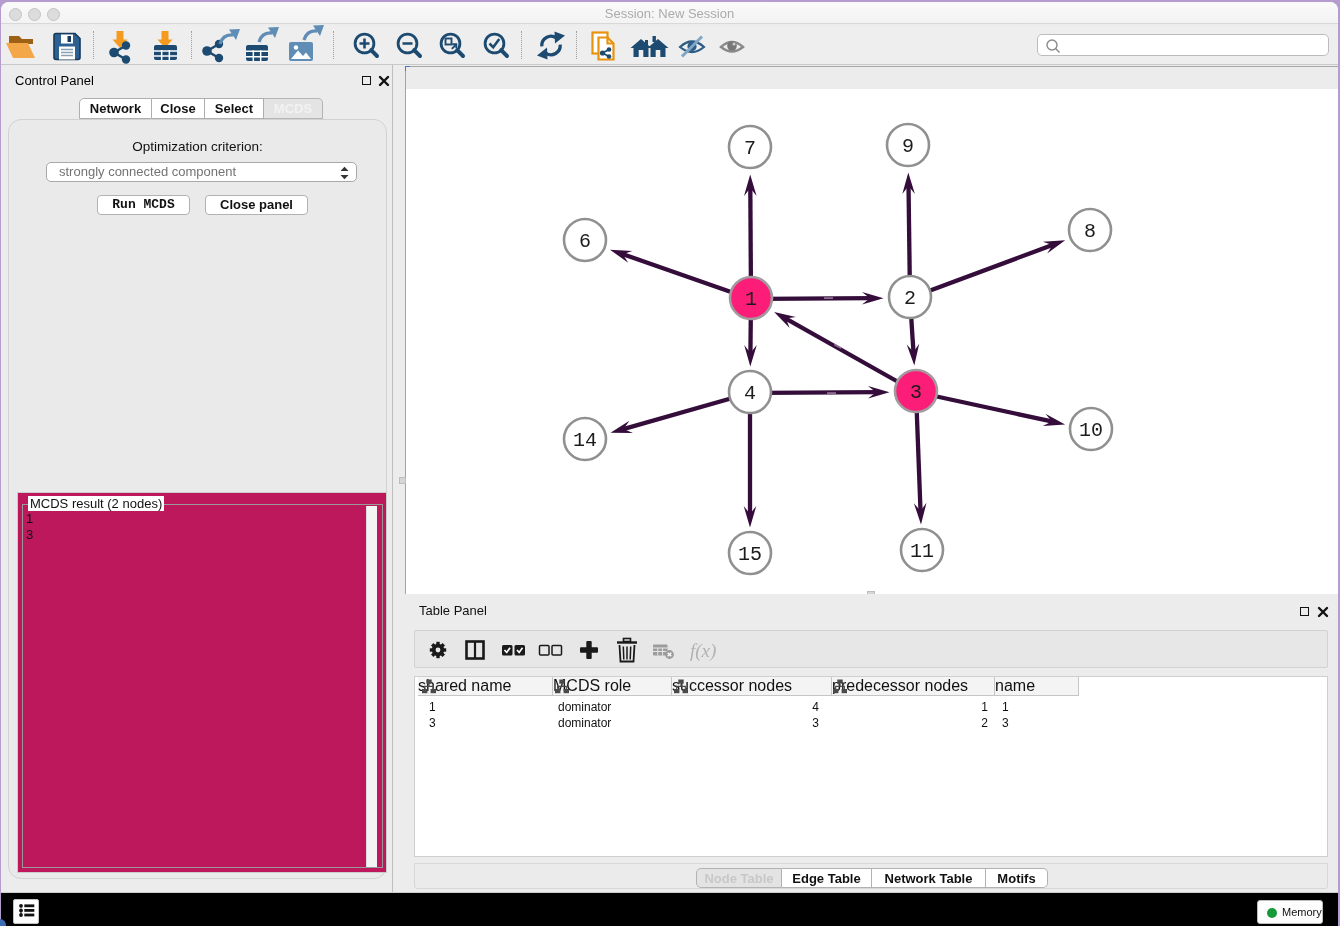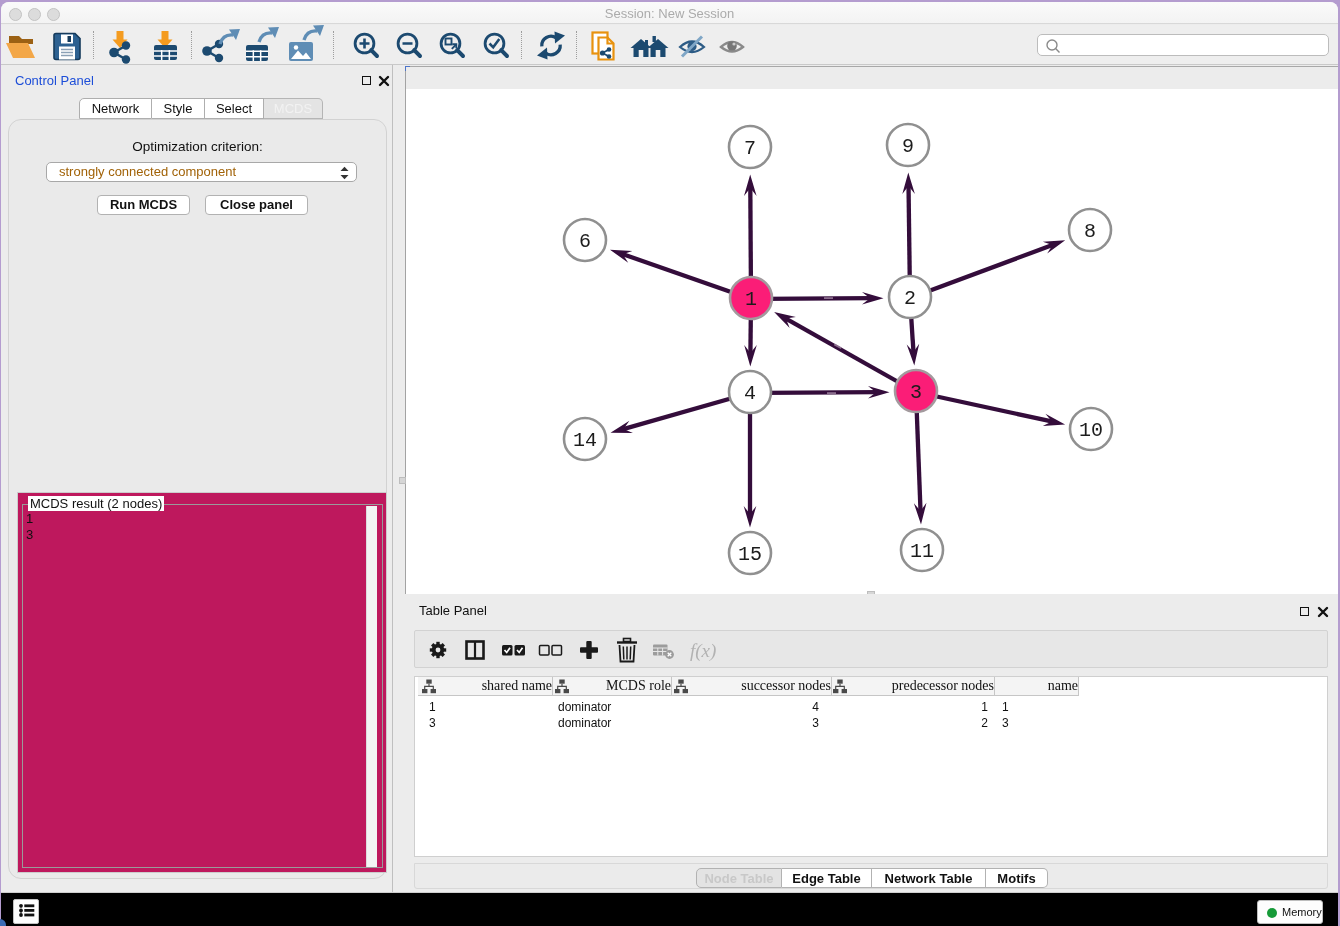--- a/index.html
+++ b/index.html
@@ -19,36 +19,36 @@
 
 #toolbar { position:absolute; left:0; top:23px; width:100%; height:40px;
   background:#eeeeee; border-bottom:1px solid #c9c9c9; }
 .vsep { position:absolute; top:6px; height:28px; width:0;
   border-left:1px dotted #9d9d9d; }
 #searchbox { position:absolute; left:1036px; top:9px; width:292px; height:22px;
   background:#fff; border:1px solid #bcbcbc; border-radius:5px; }
 
 #ctrlpanel { position:absolute; left:0; top:63px; width:392px; height:827px;
   background:#ececec; border-right:1px solid #bfbfbf; }
-#cptitle { position:absolute; left:14px; top:8px; font-size:13px; color:#1d4ed8; }
+#cptitle { position:absolute; left:14px; top:8px; font-size:13px; color:#000000; }
 .pbtn-sq { position:absolute; width:9px; height:9px; border:1.5px solid #111; }
 .tabs { position:absolute; left:0; top:33px; width:100%; height:21px; font-size:13px; }
 .tab { position:absolute; top:0; height:21px; background:#fff;
   border:1px solid #aeaeae; border-left:none; color:#111; text-align:center;
-  line-height:20px; font-weight:normal; }
+  line-height:20px; font-weight:bold; }
 .tab.first { border-left:1px solid #aeaeae; border-radius:5px 0 0 0; }
 .tab.last { border-radius:0 5px 0 0; }
 .tab.sel { background:#e4e4e4; color:#f2f2f2; border-color:#b5b5b5; }
 #cpinner { position:absolute; left:7px; top:54px; width:379px; height:760px;
   background:#eaeaea; border:1px solid #d2d2d2; border-radius:13px; }
 #optlabel { position:absolute; left:0; top:19px; width:100%; text-align:center;
   font-size:13.5px; color:#111; }
 #combo { position:absolute; left:37px; top:42px; width:311px; height:20px;
   background:#fff; border:1px solid #a8a8a8; border-radius:5px; font-size:13px;
-  line-height:18px; padding-left:12px; color:#a16207; }
+  line-height:18px; padding-left:12px; color:#737373; }
 .btn { position:absolute; top:75px; height:20px; background:#fff;
   border:1px solid #b2b2b2; border-radius:4px; font-size:13px; text-align:center;
   line-height:18px; color:#111; font-weight:bold; }
 #resultbox { position:absolute; left:8px; top:372px; width:370px; height:381px;
   background:#be185d; border:1px solid #cccccc; }
 #fieldset { position:absolute; left:4px; top:11px; width:361px; height:364px;
   border:1px solid #9a9a9a; }
 #fslegend { position:absolute; left:5px; top:-9px; background:#fff; padding:0 2px;
   font-size:13px; color:#111; }
 #fsscroll { position:absolute; right:5px; top:1px; width:11px; height:361px;
@@ -65,21 +65,21 @@
 
 #tablepanel { position:absolute; left:393px; top:592px; width:945px; height:298px;
   background:#ececec; }
 #tptitle { position:absolute; left:25px; top:9px; font-size:13px; color:#111; }
 #tptoolbar { position:absolute; left:20px; top:36px; width:914px; height:38px;
   background:#e7e7e7; border:1px solid #d2d2d2; border-radius:2px; }
 #tablearea { position:absolute; left:20px; top:82px; width:914px; height:181px;
   background:#fff; border:1px solid #cfcfcf; }
 .hcell { position:absolute; top:0; height:19px; background:#f4f4f4;
   border-right:1px solid #c6c6c6; border-bottom:1px solid #c6c6c6;
-  font-size:14px; color:#111; text-align:right; line-height:18px;font-family:Liberation Serif, serif; }
+  font-size:16px; color:#111; text-align:left; line-height:18px; }
 .trow { position:absolute; font-size:12px; color:#111; height:16px; line-height:16px; }
 .tabstrip { position:absolute; left:20px; top:269px; width:914px; height:26px;
   background:#ebebeb; border:1px solid #d8d8d8; border-radius:0 0 3px 3px; }
 .btab { position:absolute; top:4px; height:20px; background:#fff;
   border:1px solid #b2b2b2; border-left:none; font-size:13px; color:#111;
   text-align:center; line-height:19px; font-weight:bold; }
 .btab.first { border-left:1px solid #b2b2b2; border-radius:5px 0 0 5px; }
 .btab.last { border-radius:0 5px 5px 0; }
 .btab.sel { background:#e3e3e3; color:#c8c8c8; }
 
@@ -255,33 +255,33 @@
   </div>
 
   <div id="ctrlpanel">
     <div id="cptitle">Control Panel</div>
     <div class="pbtn-sq" style="left:361px; top:11px;"></div>
     <svg width="14" height="14" style="position:absolute;left:377px;top:10px">
       <path d="M2,2 L10,10 M10,2 L2,10" stroke="#111" stroke-width="2.4" stroke-linecap="round"></path>
     </svg>
     <div class="tabs">
       <div class="tab first" style="left:78px; width:73px;">Network</div>
-      <div class="tab" style="left:151px; width:53px;">Style</div>
+      <div class="tab" style="left:151px; width:53px;">Close</div>
       <div class="tab" style="left:204px; width:59px;">Select</div>
       <div class="tab last sel" style="left:263px; width:59px;">MCDS</div>
     </div>
     <div id="cpinner">
       <div id="optlabel">Optimization criterion:</div>
       <div id="combo">strongly connected component
         <svg width="11" height="14" style="position:absolute;right:6px;top:3px">
           <path d="M1.5,5 L5.5,0.8 L9.5,5 Z" fill="#333"></path>
           <path d="M1.5,9 L5.5,13.2 L9.5,9 Z" fill="#333"></path>
         </svg>
       </div>
-      <div class="btn" style="left:88px; width:93px;">Run MCDS</div>
+      <div class="btn" style="left:88px; width:93px;font-family:Liberation Mono, monospace;">Run MCDS</div>
       <div class="btn" style="left:196px; width:103px;">Close panel</div>
       <div id="resultbox">
         <div id="fieldset">
           <div id="fslegend">MCDS result (2 nodes)</div>
           <div style="position:absolute;left:3px;top:6px;font-size:13px;color:#111;line-height:16px;">1<br>3</div>
           <div id="fsscroll"></div>
         </div>
       </div>
     </div>
   </div>

